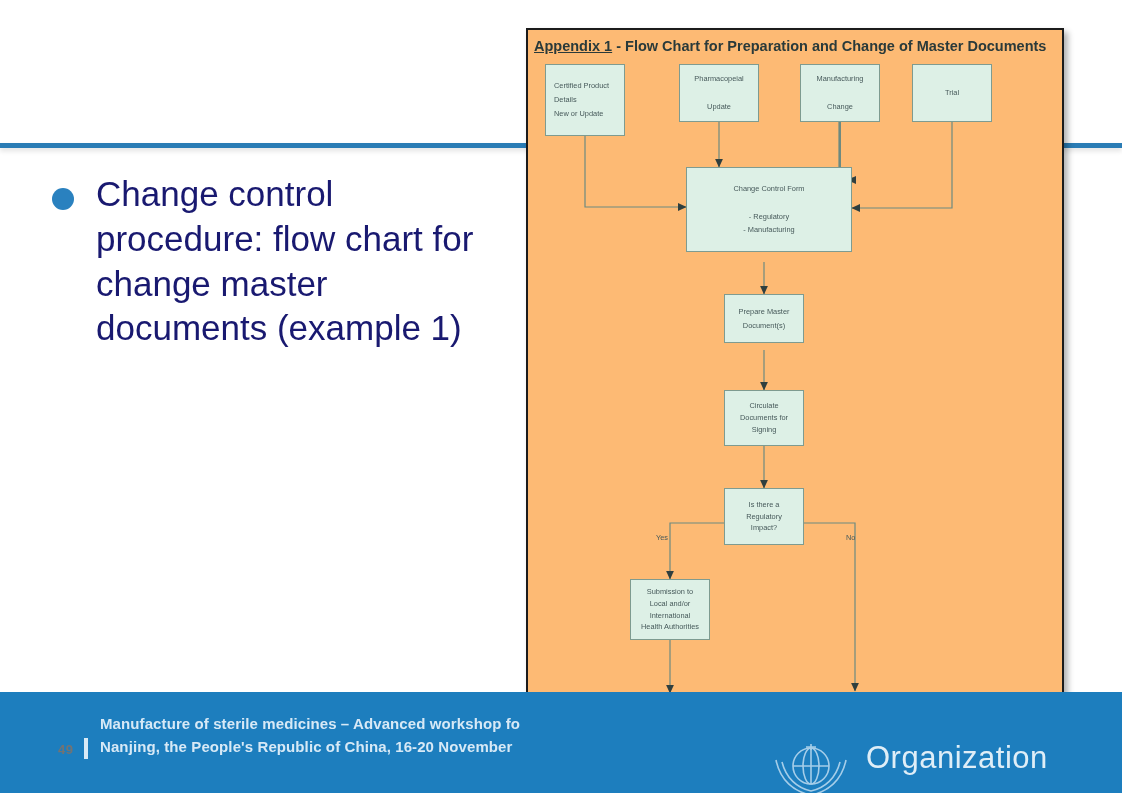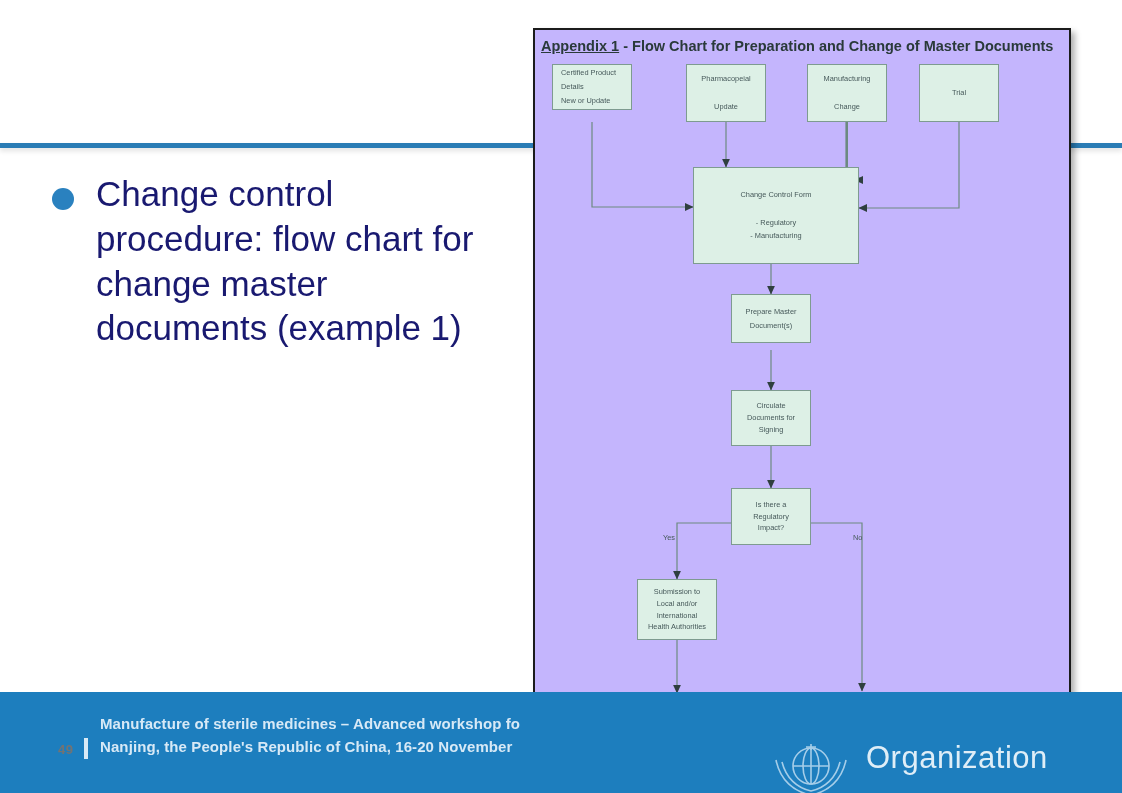--- a/index.html
+++ b/index.html
@@ -67,25 +67,24 @@
     opacity:.95;
   }
   #who-emblem{
     position:absolute;left:768px;top:740px;width:86px;height:58px;
     opacity:.9;
   }
 
   
   #flow-panel{
     position:absolute;left:526px;top:28px;width:534px;height:729px;
-    background:#c4b5fd;
+    background:#fdba74;
     border:2px solid #1b1b1b;
     box-shadow:4px 4px 6px rgba(0,0,0,.30);
     overflow:hidden;
-    margin-left:7px;
   }
   #flow-title{
     position:absolute;left:6px;top:8px;width:520px;
     font-size:14.5px;font-weight:bold;color:#2a3a3a;
     white-space:nowrap;
   }
   #flow-title .ul{text-decoration:underline;}
 
   #flow-canvas{position:absolute;left:0;top:0;width:534px;height:729px;}
 
@@ -168,37 +167,37 @@
         <path d="M196,493 L142,493 L142,549" marker-end="url(#ah)"></path>
 
         <path d="M276,493 L327,493 L327,661" marker-end="url(#ah)"></path>
 
         <path d="M142,610 L142,663" marker-end="url(#ah)"></path>
 
         <path d="M212,692 L318,692" marker-end="url(#ah)"></path>
       </g>
     </svg>
 
-    <div class="fbox" style="left:17px;top:34px;width:80px;height:46px;justify-content:flex-start;text-align:left;padding-left:8px;">
+    <div class="fbox" style="left:17px;top:34px;width:80px;height:72px;justify-content:flex-start;text-align:left;padding-left:8px;">
       <span>Certified Product<br>Details<br>New or Update</span>
     </div>
 
     <div class="fbox" style="left:151px;top:34px;width:80px;height:58px;">
       <span>Pharmacopeial<br><br>Update</span>
     </div>
 
     <div class="fbox" style="left:272px;top:34px;width:80px;height:58px;">
       <span>Manufacturing<br><br>Change</span>
     </div>
 
     <div class="fbox" style="left:384px;top:34px;width:80px;height:58px;">
       <span>Trial</span>
     </div>
 
-    <div class="fbox" style="left:158px;top:137px;width:166px;height:97px;">
+    <div class="fbox" style="left:158px;top:137px;width:166px;height:85px;">
       <span>Change Control Form<br><br>- Regulatory<br>- Manufacturing</span>
     </div>
 
     <div class="fbox" style="left:196px;top:264px;width:80px;height:49px;">
       <span>Prepare Master<br>Document(s)</span>
     </div>
 
     <div class="fbox tight" style="left:196px;top:360px;width:80px;height:56px;">
       <span>Circulate<br>Documents for<br>Signing</span>
     </div>

